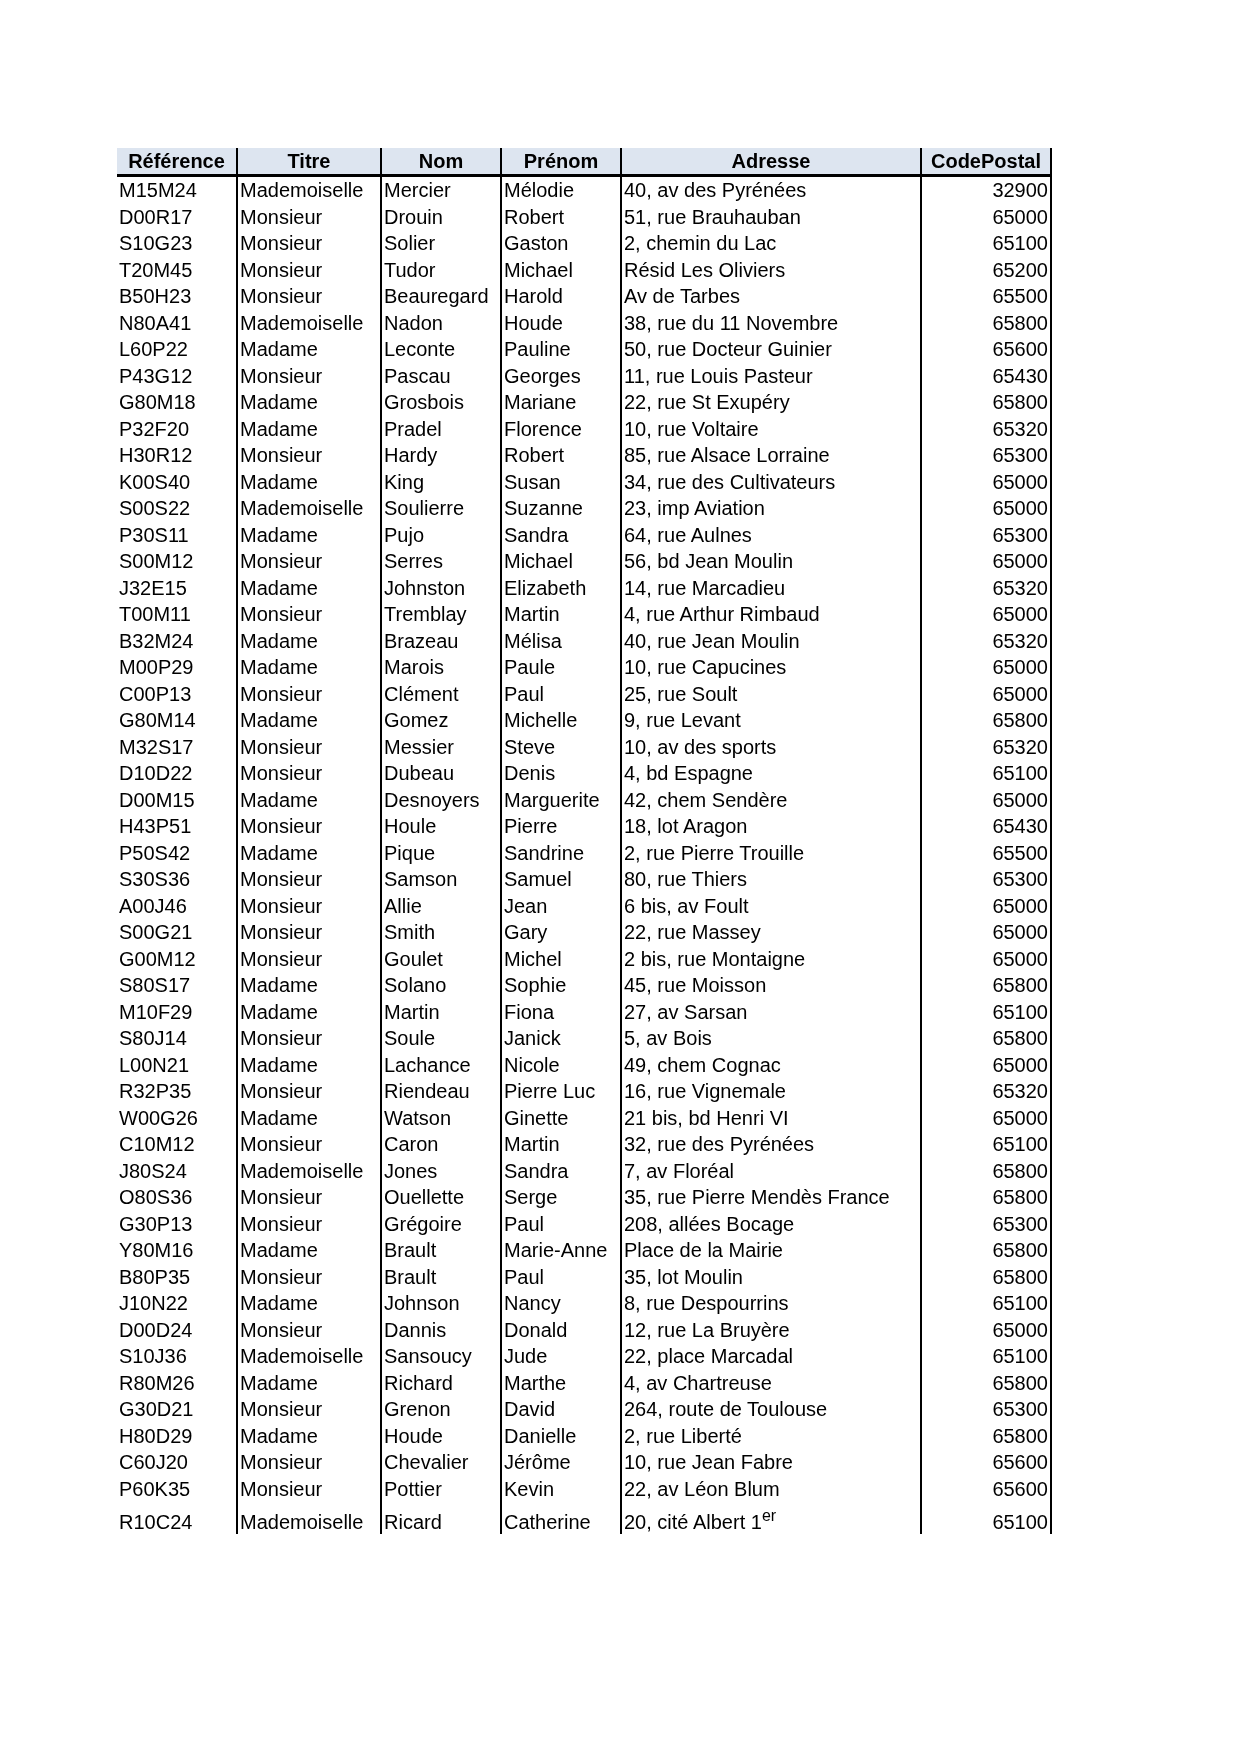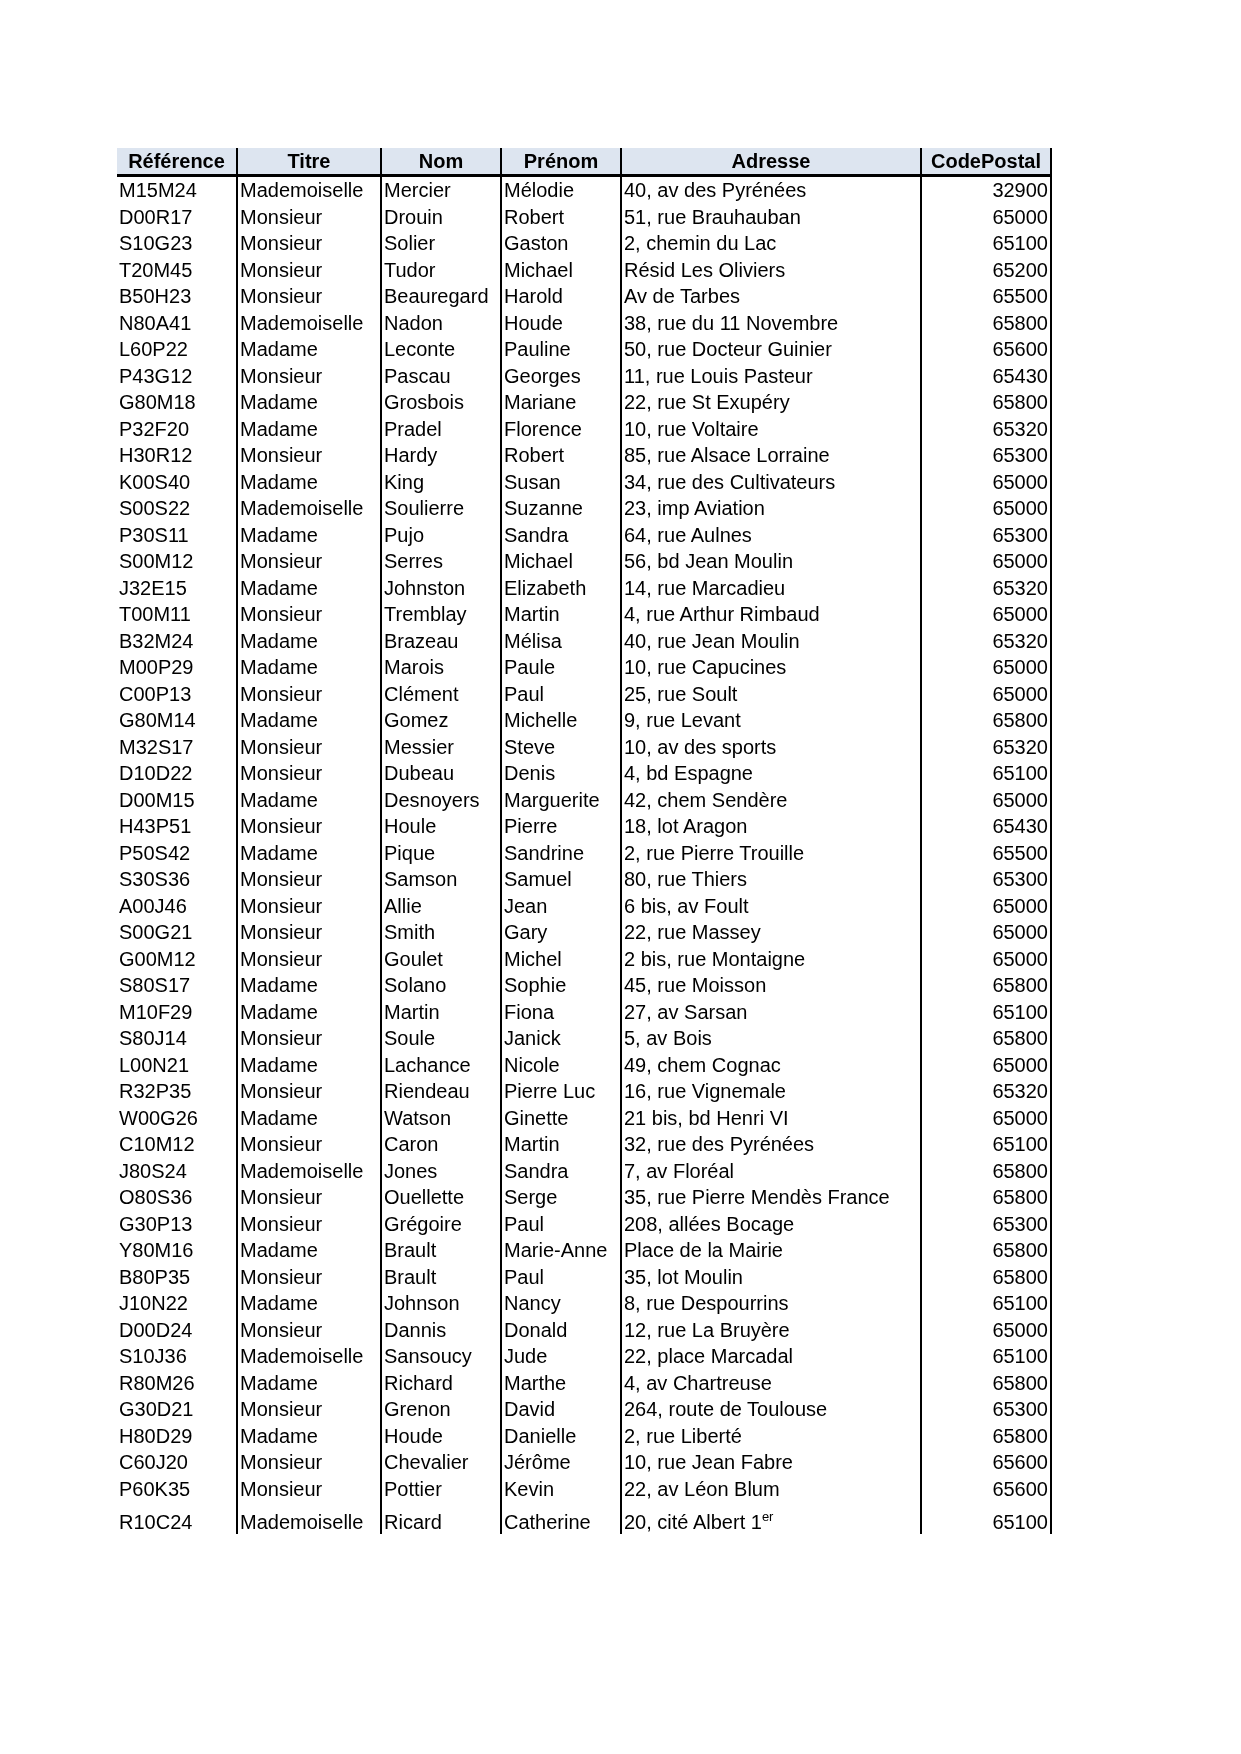--- a/index.html
+++ b/index.html
@@ -50,21 +50,21 @@
       overflow: hidden;
       border-left: 2px solid #000;
       vertical-align: middle;
     }
     tbody td:first-child { border-left: none; }
     tbody td:last-child {
       text-align: right;
       border-right: 2px solid #000;
     }
     tbody tr.last td { height: 30px; vertical-align: bottom; padding-bottom: 2px; }
-    sup { font-size: 13px; vertical-align: 8px; line-height: 0; }
+    sup { font-size: 16px; vertical-align: 8px; line-height: 0; }
   </style>
 </head>
 <body>
 
 <div class="sheet">
   <table>
     <colgroup>
       <col class="c-ref">
         <col class="c-titre">
         <col class="c-nom">

